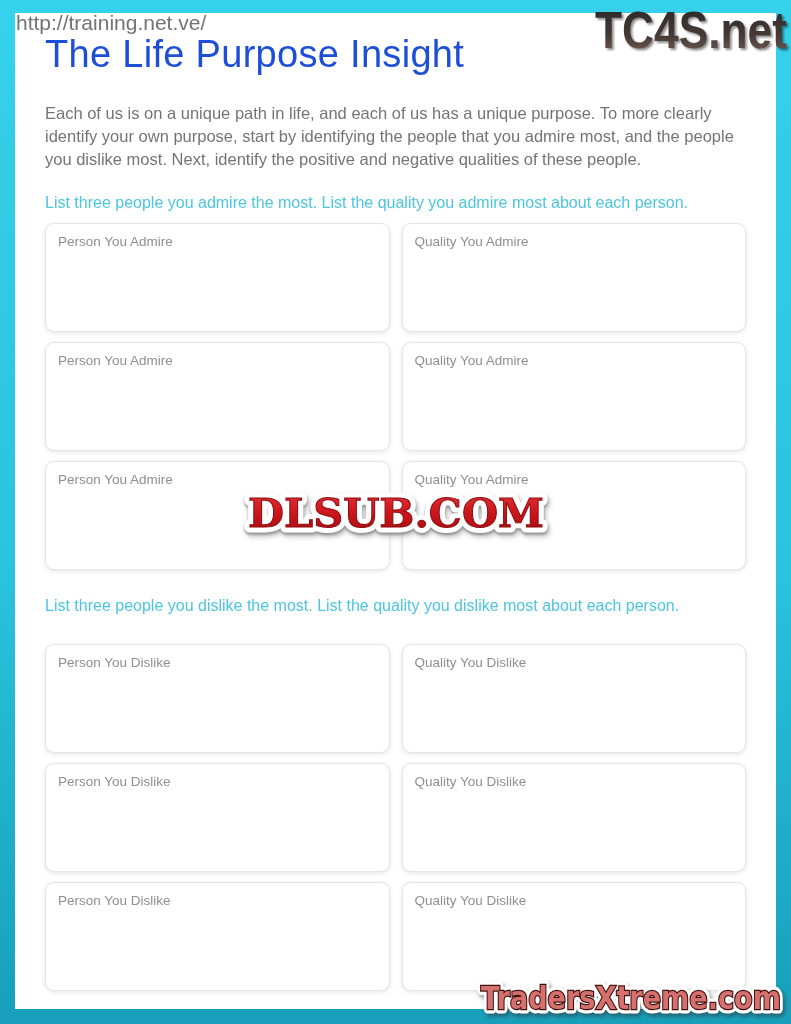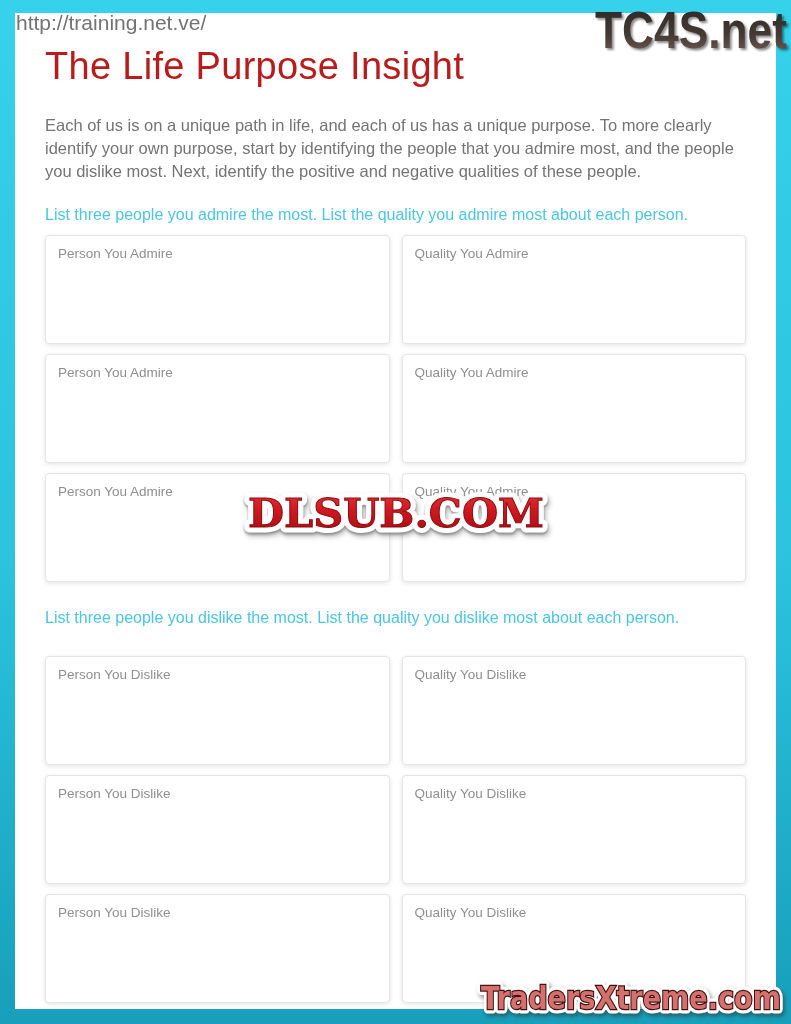--- a/index.html
+++ b/index.html
@@ -10,25 +10,25 @@
     background: linear-gradient(180deg, #36d1ea 0%, #2bc3de 55%, #179fbb 100%);
     overflow: hidden;
   }
   .sheet {
     position: absolute;
     left: 15px; top: 13px; right: 15px; bottom: 15px;
     background: #ffffff;
   }
   .inner { padding: 0 30px; }
   .page-title {
-    padding-top: 31px;
+    padding-top: 19px;
     font-size: 38px;
     font-weight: 300;
     line-height: 44px;
-    color: #b91c1c;
+    color: #1d4ed8;
     letter-spacing: 0.3px;
   }
   .intro {
     margin-top: 26px;
     font-size: 16.5px;
     line-height: 23px;
     color: #747474;
     max-width: 701px;
   }
   .section-heading {
@@ -44,21 +44,21 @@
     grid-template-columns: 1fr 1fr;
     column-gap: 12px;
     row-gap: 10px;
   }
   .grid.admire { margin-top: 9px; }
   .grid.dislike { margin-top: 27px; }
   .cell {
     height: 109px;
     width: 100%;
     border: 1px solid #e5e5e5;
-    border-radius: 4px;
+    border-radius: 9px;
     box-shadow: 0 1px 4px rgba(0,0,0,0.07), 0 2px 6px rgba(0,0,0,0.04);
     padding: 10px 12px;
     font-family: "Liberation Sans", sans-serif;
     font-size: 13.5px;
     color: #555555;
     resize: none;
     outline: none;
     background: #ffffff;
   }
   .cell::placeholder { color: #8f8f8f; opacity: 1; }

